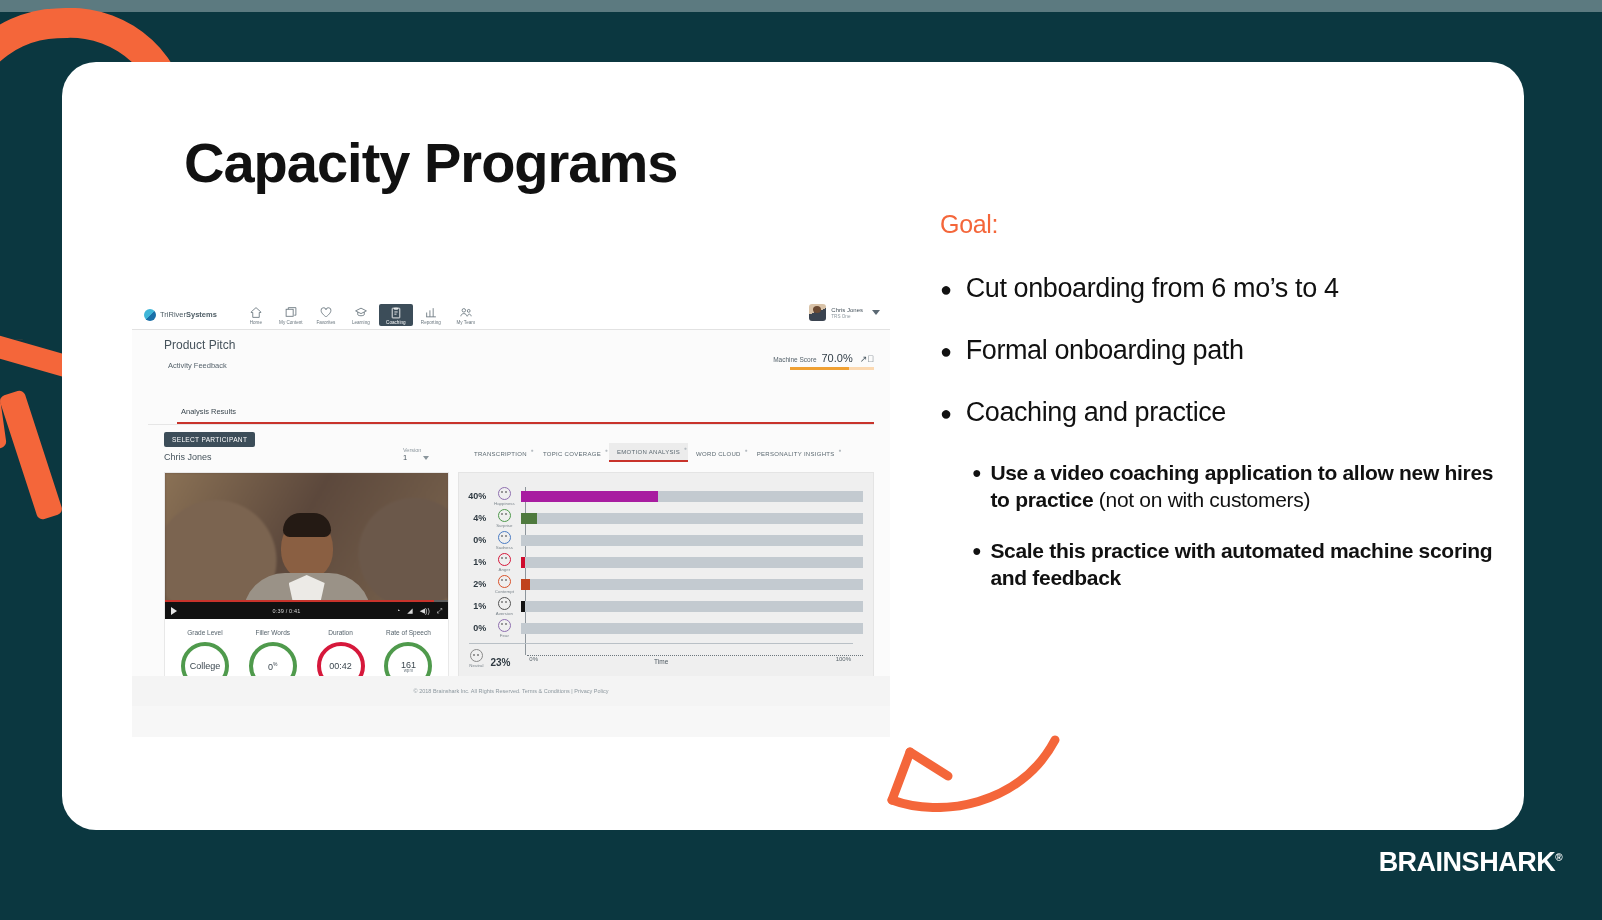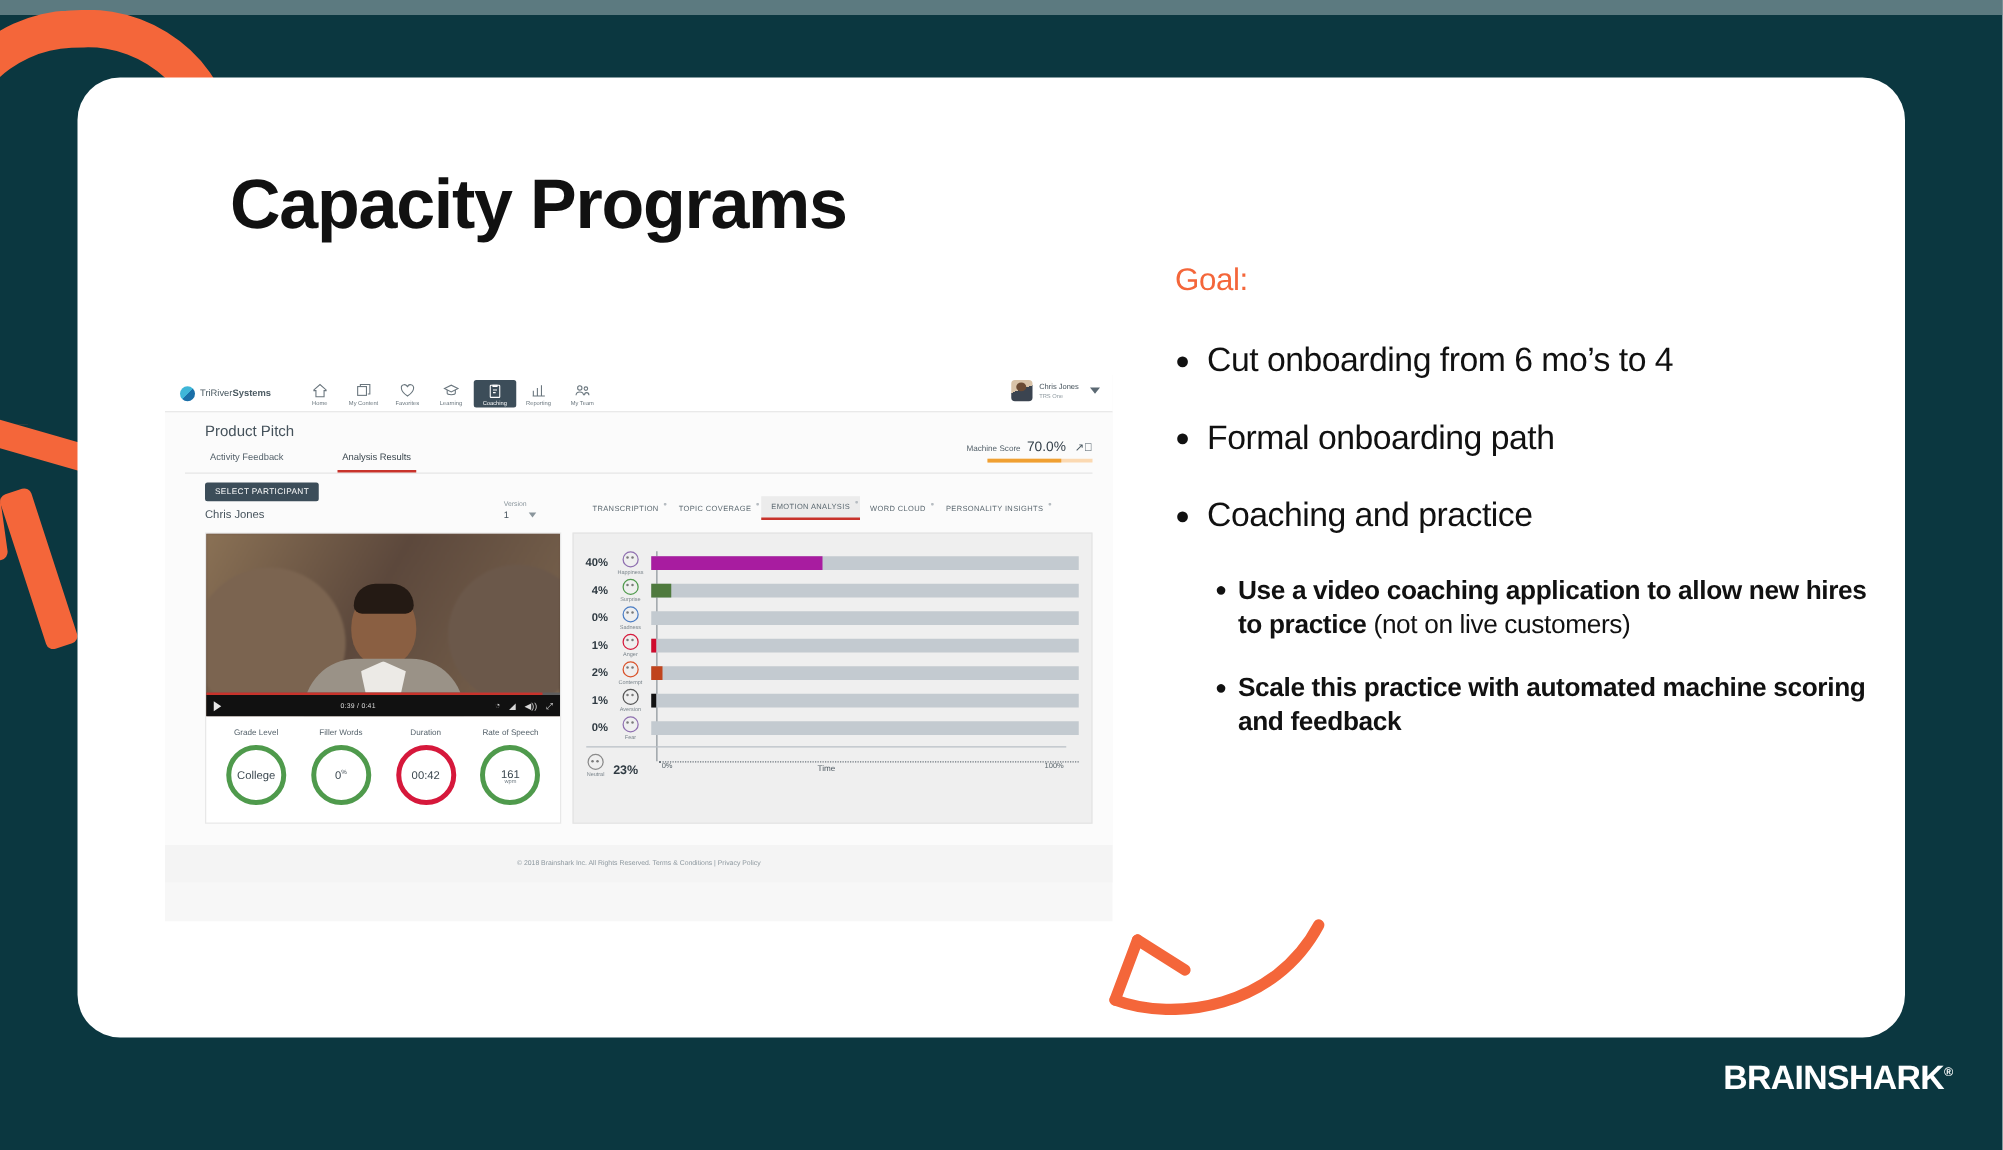--- a/index.html
+++ b/index.html
@@ -133,20 +133,21 @@
     width: 0; height: 0; border-left: 4px solid transparent;
     border-right: 4px solid transparent; border-top: 5px solid #5b6973;
     margin-left: 4px;
   }
 
   .app-body { background: #fbfbfb; padding: 0 16px; position: relative; height: 376px; }
   .pitch-title { font-size: 12px; color: #45525b; padding: 8px 0 4px 16px; }
   .tabs-row {
     display: flex; gap: 26px; padding-left: 16px;
     border-bottom: 1px solid #e6e6e6;
+    flex-direction: column;
   }
   .tab-lbl {
     font-size: 7.5px; color: #56636c; padding: 5px 4px 6px;
   }
   .tab-lbl.active { border-bottom: 2px solid #c8332b; color: #3c4850; margin-left: 13px; }
 
   .machine-score {
     position: absolute; right: 16px; top: 22px; text-align: right;
   }
   .ms-row { display: flex; align-items: baseline; gap: 5px; justify-content: flex-end; }
@@ -354,21 +355,21 @@
 
     <div class="big-bullet">
       <span class="dot">●</span>
       <span>Coaching and practice</span>
     </div>
 
     <div class="sub-list">
       <div class="sub-bullet">
         <span class="dot">●</span>
         <span>
-          <b>Use a video coaching application to allow new hires to practice</b><span class="light"> (not on live customers)</span>
+          <b>Use a video coaching application to allow new hires to practice</b><span class="light"> (not on with customers)</span>
         </span>
       </div>
       <div class="sub-bullet">
         <span class="dot">●</span>
         <span>
           <b>Scale this practice with automated machine scoring and feedback</b><span class="light"></span>
         </span>
       </div>
     </div>
   </div>

